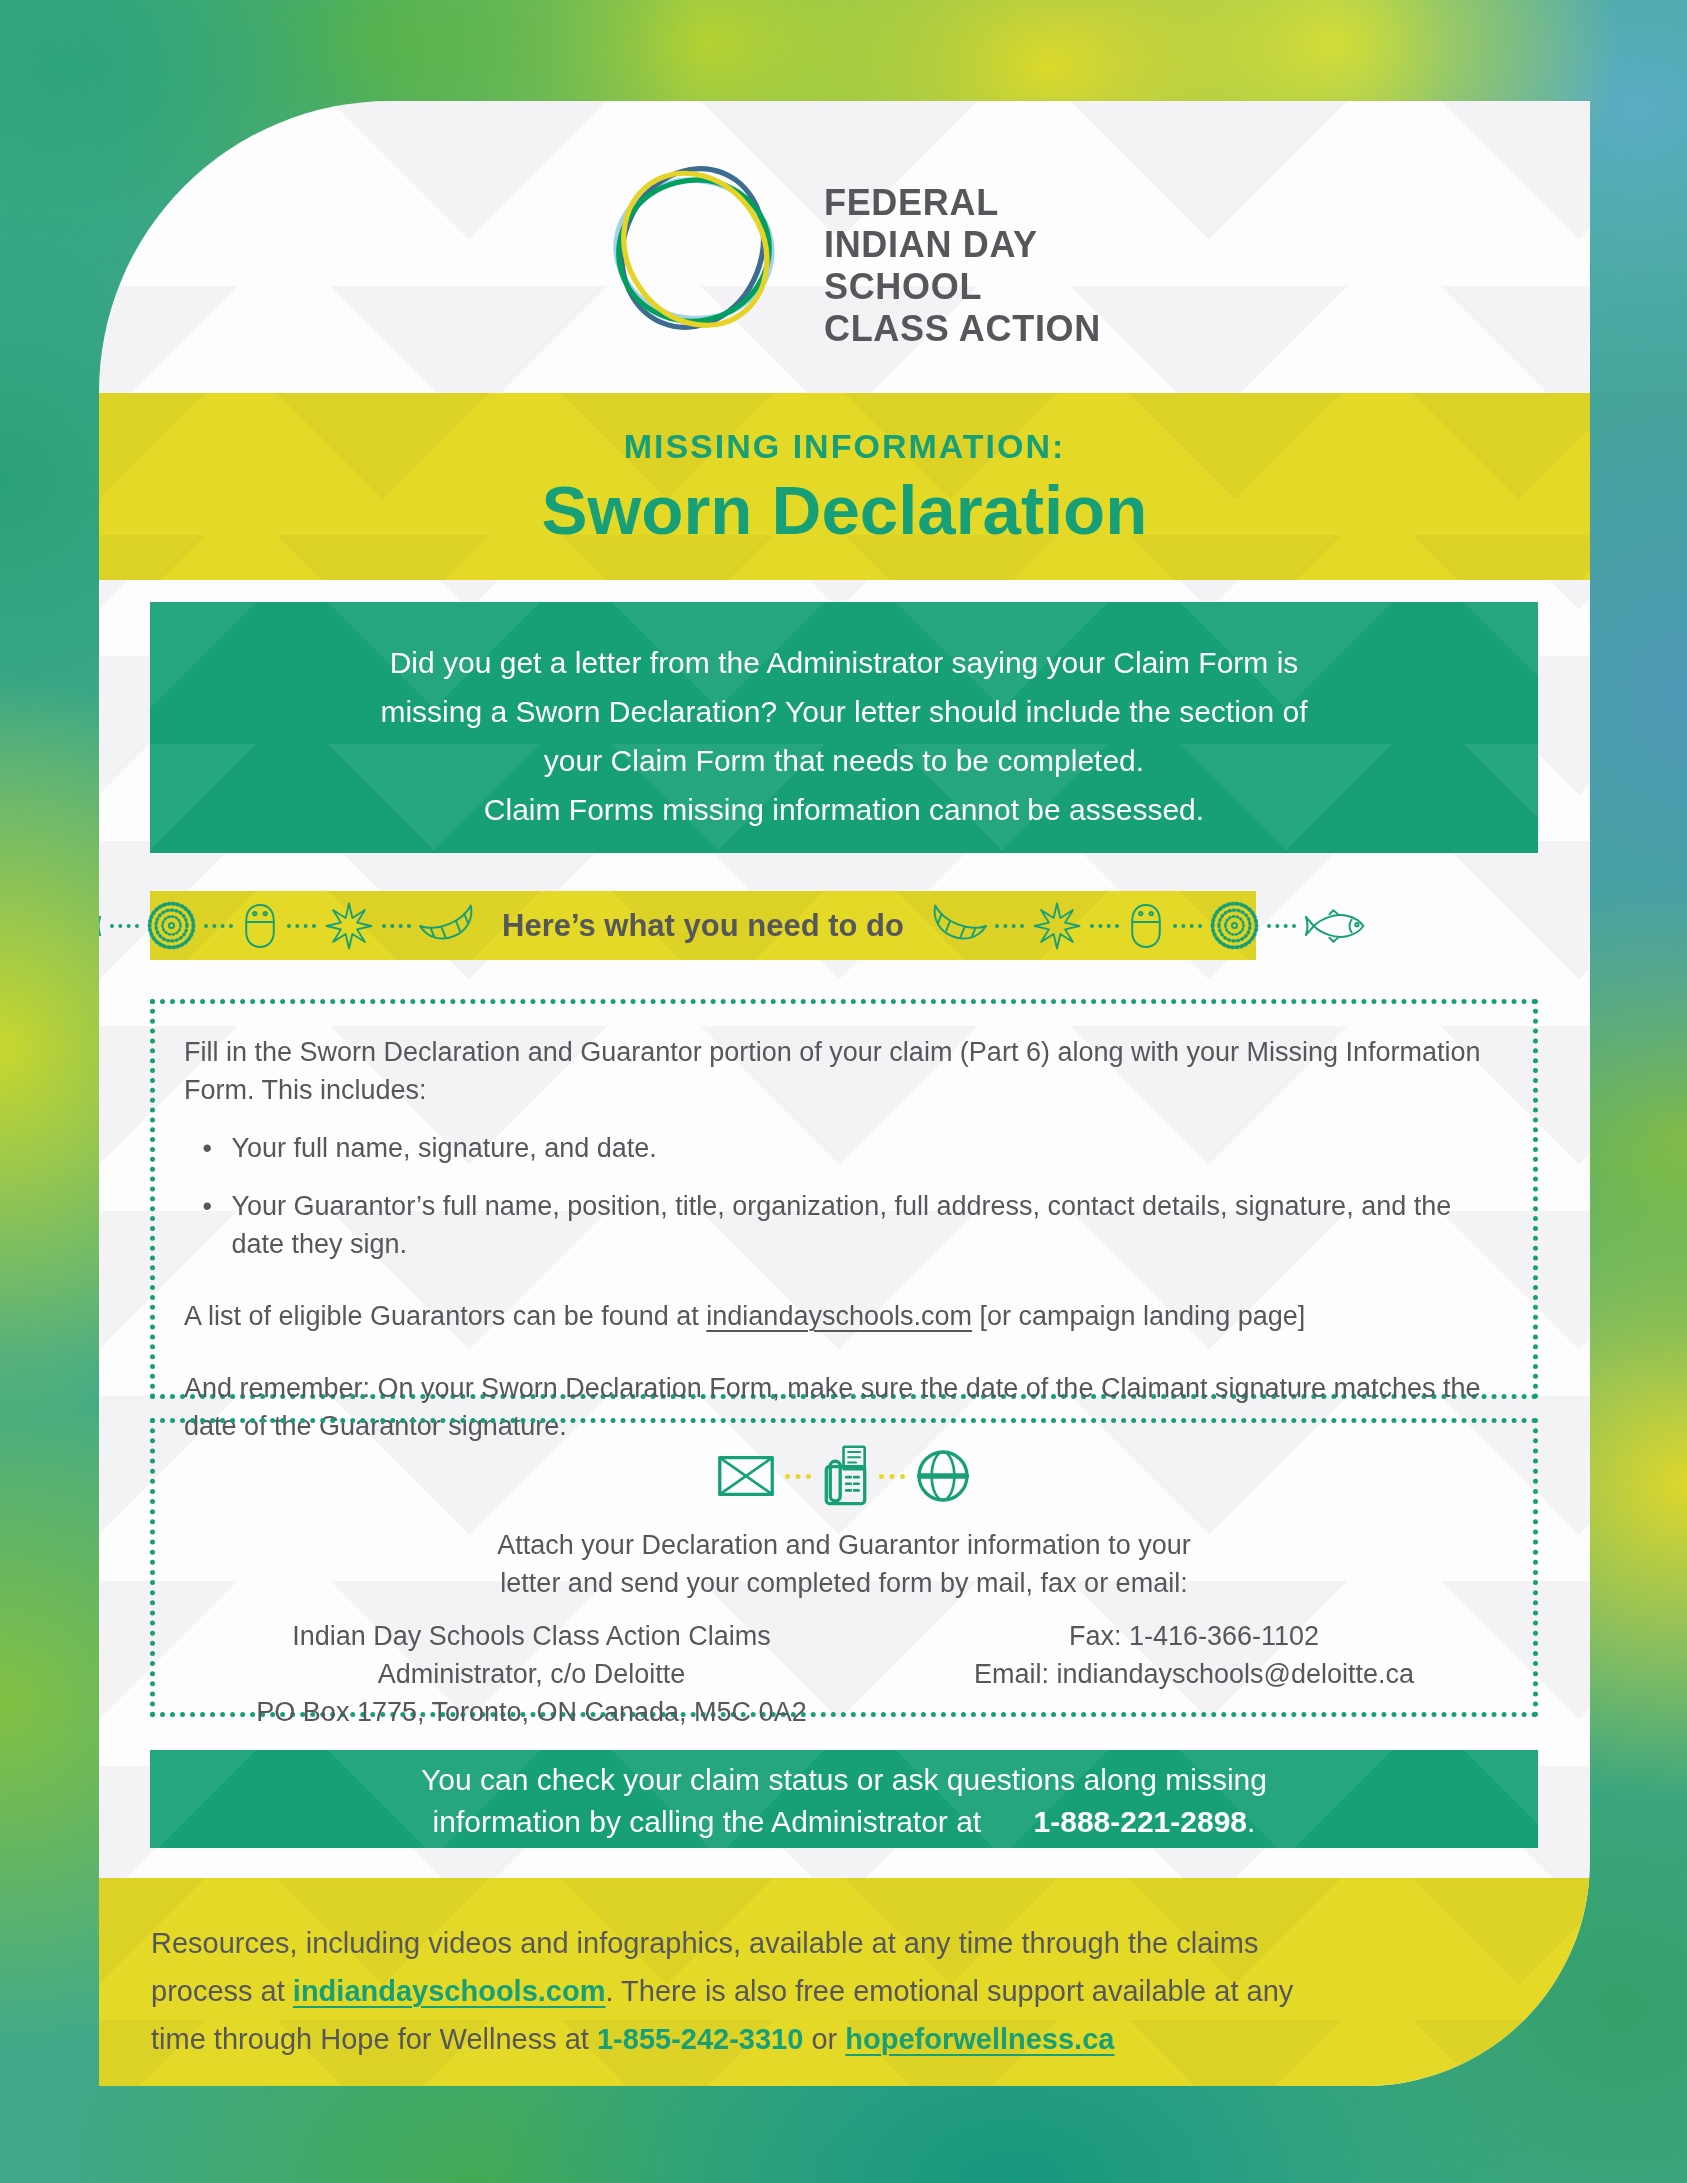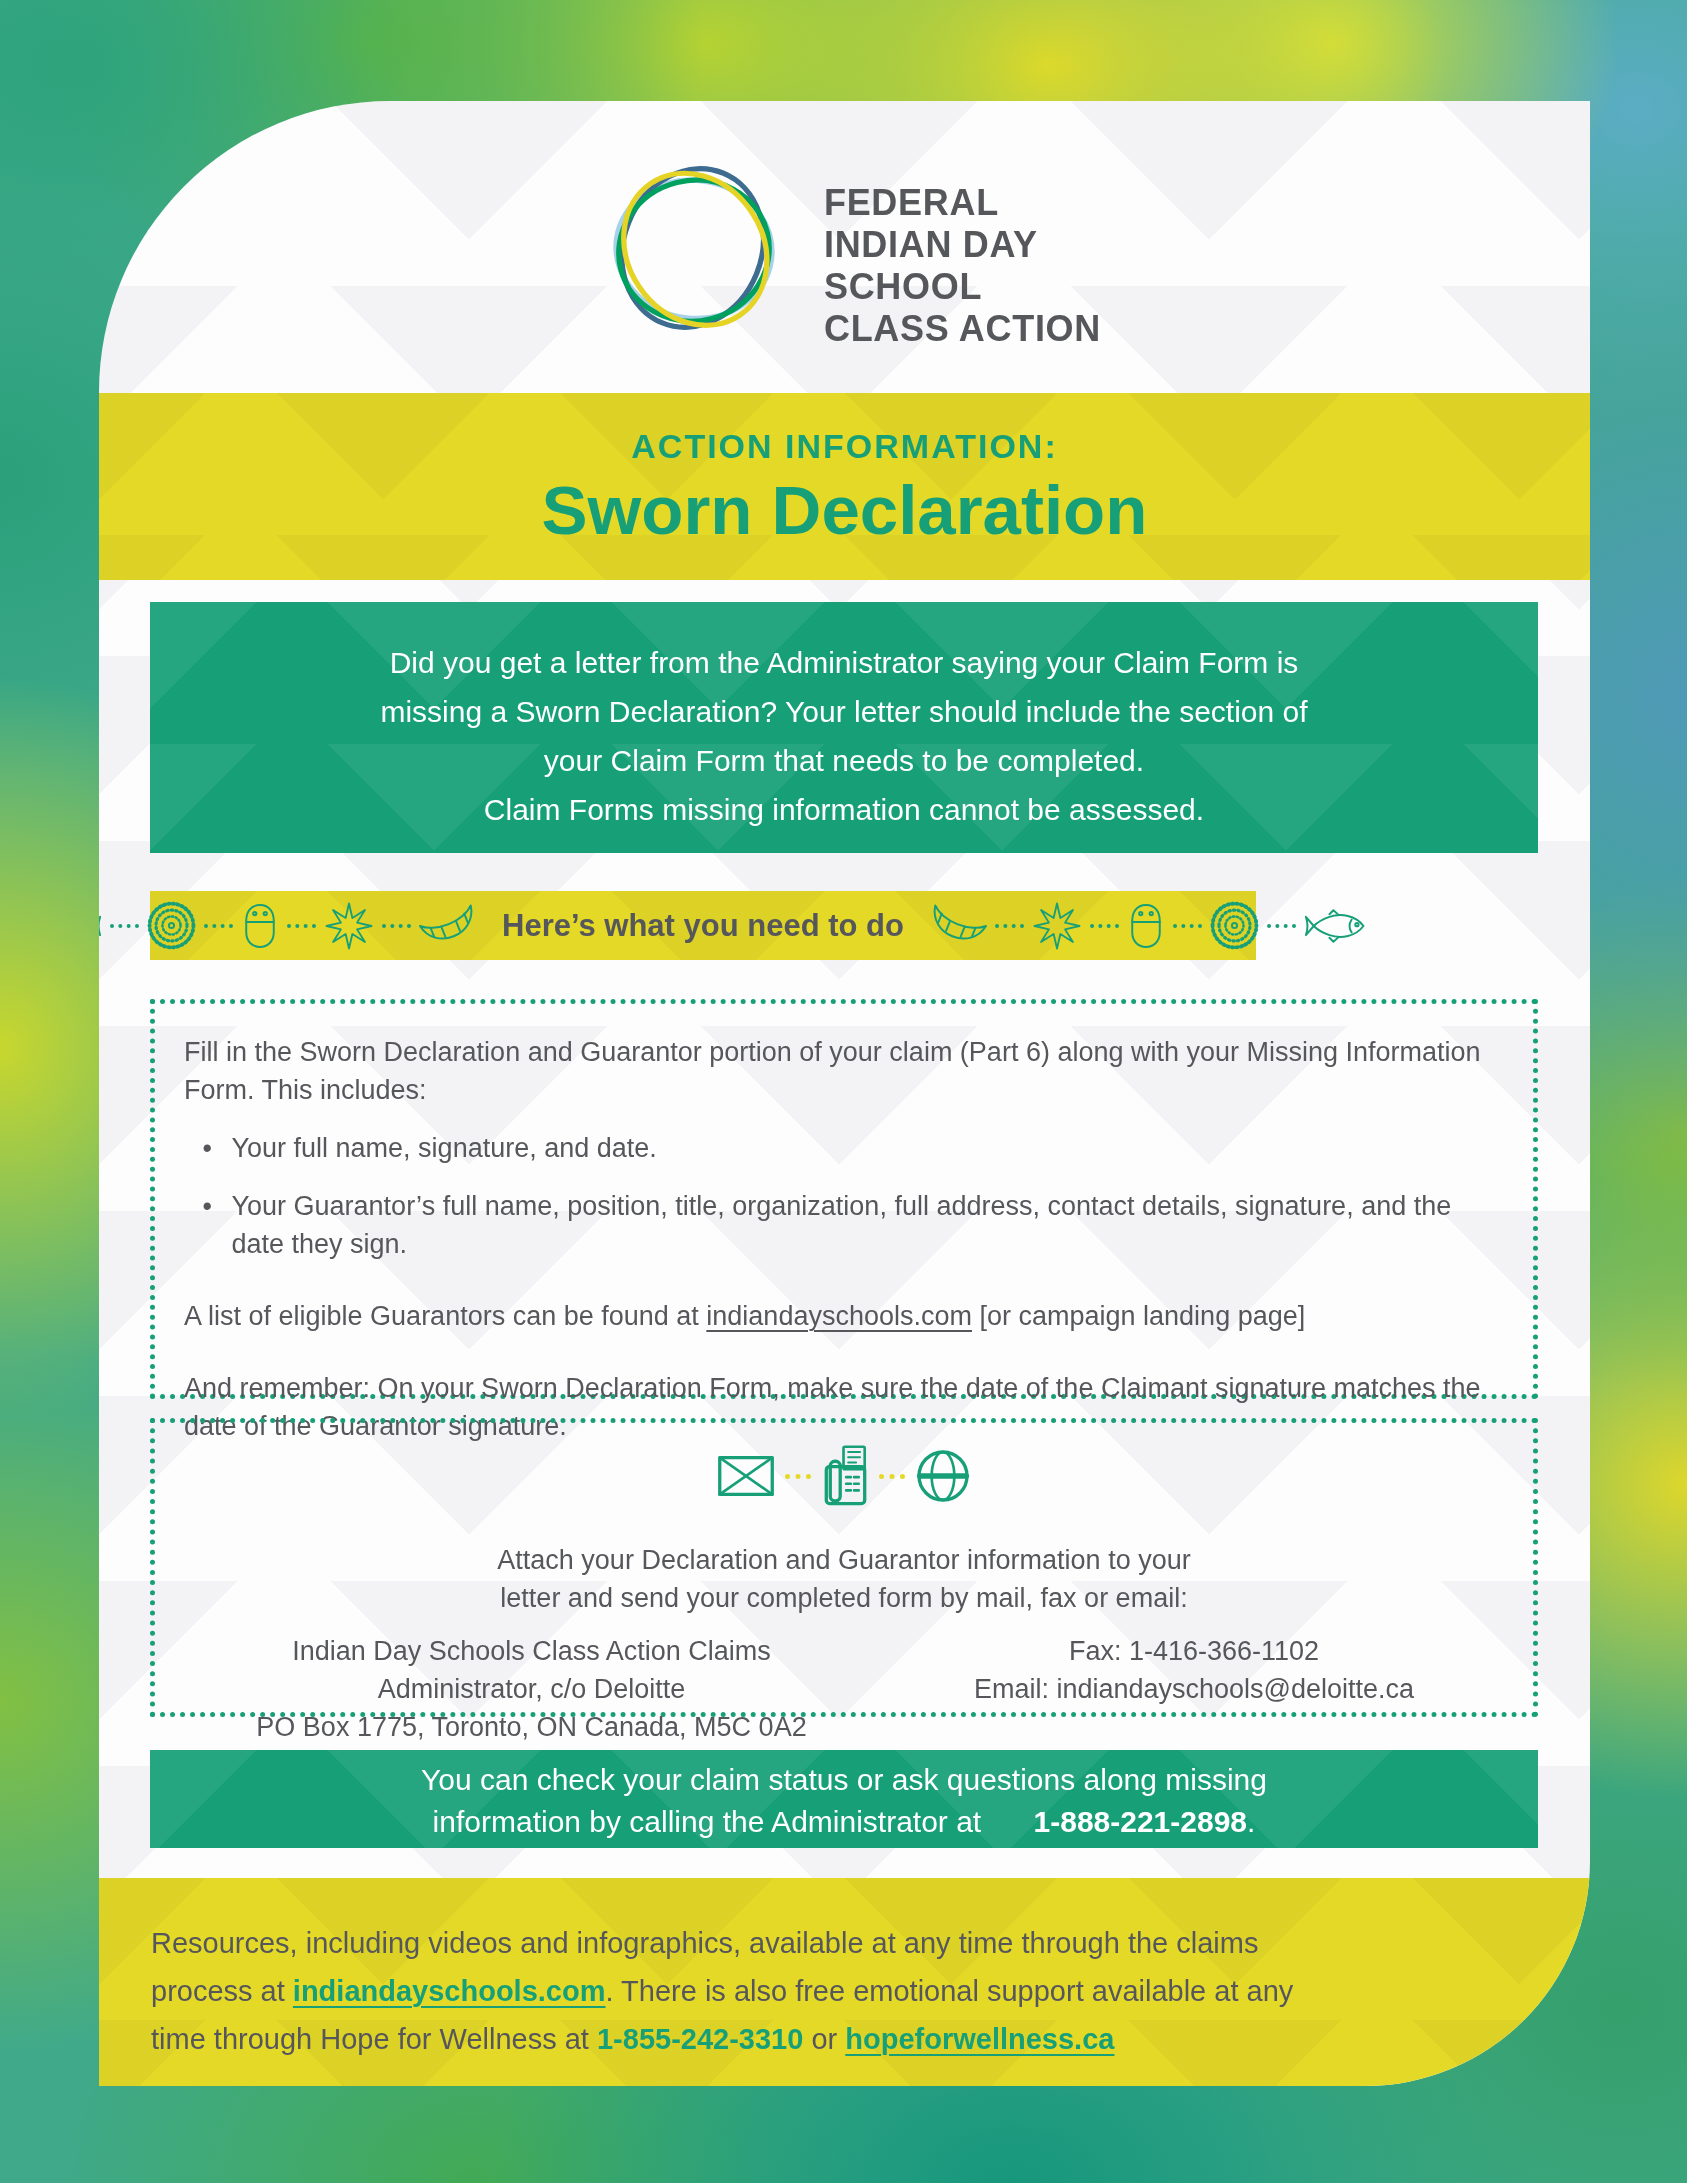--- a/index.html
+++ b/index.html
@@ -73,21 +73,21 @@
   .p-first{margin:12px 0 0 0;}
   .b-ul{margin-top:20px;}
   .b-li{display:flex;margin-top:20px;padding-left:18.5px;}
   .b-dot{width:29px;flex:none;}
   .p-find{margin-top:34px;}
   .p-remember{margin-top:34px;}
   .glink{color:inherit;text-decoration:underline;text-decoration-thickness:2px;text-underline-offset:4.6px;cursor:pointer;}
   .box2{top:1317px;height:299px;padding:16px 26.5px;font-size:27px;line-height:38px;text-align:center;}
   .send-icons{display:flex;justify-content:center;align-items:center;gap:9.3px;height:74px;}
   .ydot{width:26.5px;height:0;border-top:5.3px dotted #e5d928;}
-  .send-text{margin-top:28px;}
+  .send-text{margin-top:13px;}
   .cols{display:flex;margin-top:14.6px;}
   .colL{flex:1.12;text-align:center;}
   .colR{flex:1;text-align:center;}
   
   .status{position:absolute;top:1649px;left:51px;width:1388px;height:98px;box-sizing:border-box;
     color:#ffffff;text-align:center;font-size:30px;line-height:42px;padding-top:9.3px;}
   .sphone{font-weight:700;margin-left:44px;}
   
   .footer{position:absolute;top:1777px;left:0;width:100%;height:208px;box-sizing:border-box;
     padding:41px 93px 0 52px;font-size:29px;line-height:48px;color:#56575b;}
@@ -109,21 +109,21 @@
       </svg>
       <div class="logo-text">
         <div>FEDERAL</div>
         <div>INDIAN DAY</div>
         <div>SCHOOL</div>
         <div>CLASS ACTION</div>
       </div>
     </div>
 
     <div class="banner ytex">
-      <div class="kicker">ACTION INFORMATION:</div>
+      <div class="kicker">MISSING INFORMATION:</div>
       <div class="btitle">Sworn Declaration</div>
     </div>
 
     <div class="intro ttex">
       <div>Did you get a letter from the Administrator saying your Claim Form is</div>
       <div>missing a Sworn Declaration? Your letter should include the section of</div>
       <div>your Claim Form that needs to be completed.</div>
       <div>Claim Forms missing information cannot be assessed.</div>
     </div>
 

